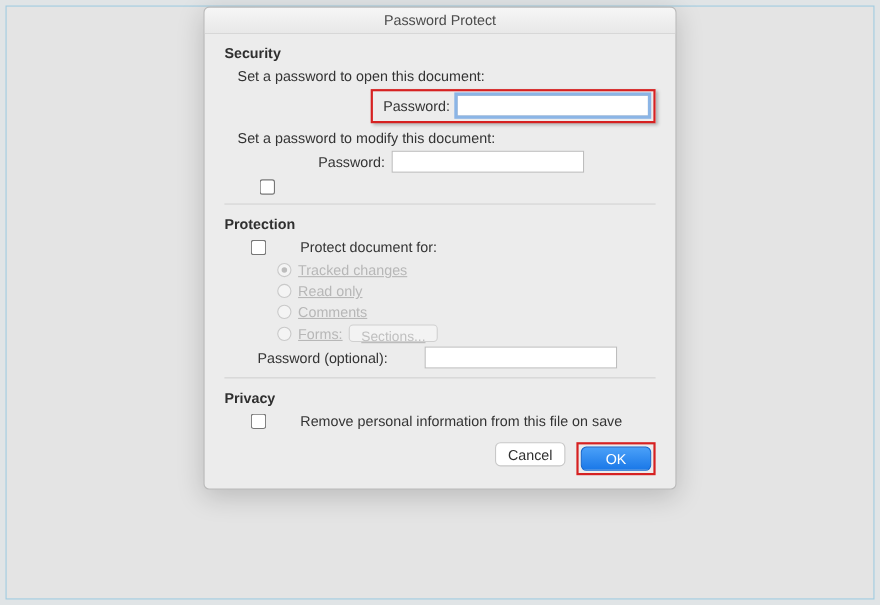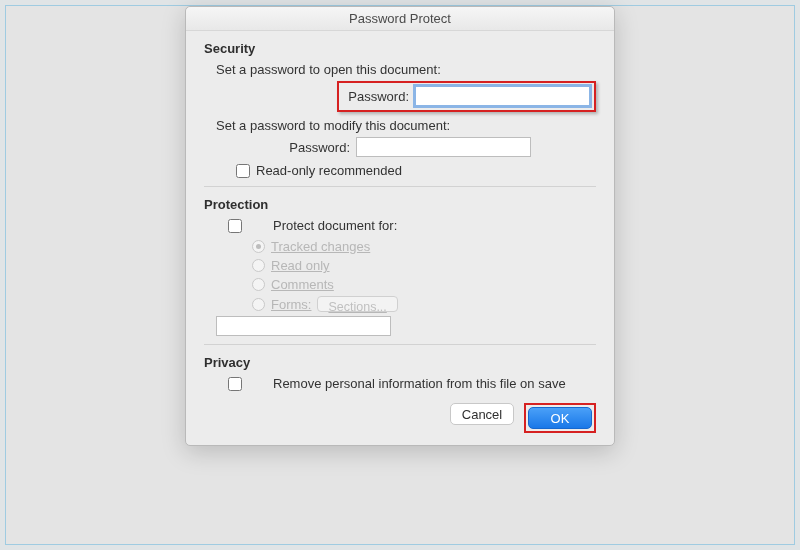--- a/index.html
+++ b/index.html
@@ -195,21 +195,20 @@
       </div>
 
       <div class="sub-label">Set a password to modify this document:</div>
       <div class="field-row">
         <span class="field-label">Password:</span>
         <input type="password" class="text-input" value="" style="">
       </div>
 
       <div class="checkbox-row">
         <input type="checkbox" style="">
-        <span>Read-only recommended</span>
       </div>
 
       <hr class="hr">
 
       <div class="section-title">Protection</div>
 
       <div class="checkbox-row shallow">
         <input type="checkbox" style="">
         <span>Protect document for:</span>
       </div>
@@ -228,20 +227,21 @@
           <span>Comments</span>
         </div>
         <div class="radio-row disabled">
           <span class="radio"></span>
           <span>Forms:</span>
           <span class="sections-btn">Sections...</span>
         </div>
       </div>
 
       <div class="field-row pwd-opt">
+        <span class="field-label">Password (optional):</span>
         <input type="password" class="text-input" value="" style="">
       </div>
 
       <hr class="hr">
 
       <div class="section-title">Privacy</div>
       <div class="checkbox-row shallow">
         <input type="checkbox" style="">
         <span>Remove personal information from this file on save</span>
       </div>

